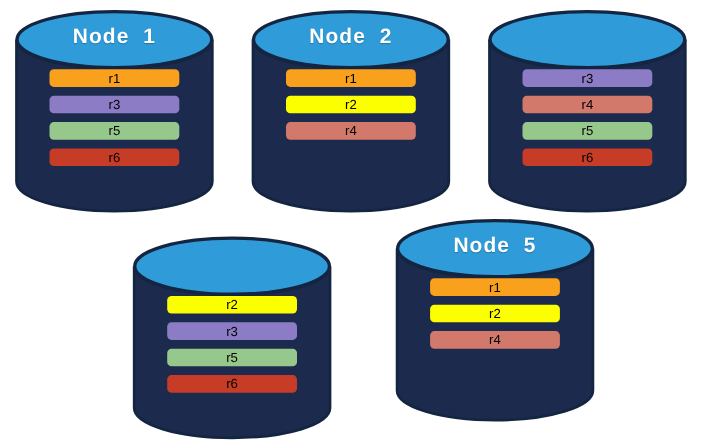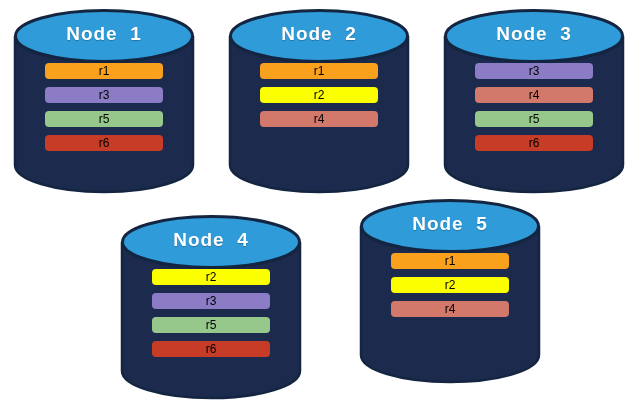--- a/index.html
+++ b/index.html
@@ -109,35 +109,33 @@
       <div class="bar" style="background: rgb(252, 255, 0);">r2</div>
       <div class="bar" style="background: rgb(210, 121, 107);">r4</div>
     </div>
   </div>
 
   <div class="node n3">
     <svg viewBox="0 0 182 190" aria-hidden="true">
       <path class="cyl-body" d="M 2 30 A 89 26 0 0 0 180 30 L 180 159 A 89 27 0 0 1 2 159 Z"></path>
       <ellipse class="cyl-top" cx="91" cy="30" rx="88.5" ry="25.5"></ellipse>
     </svg>
-    <div class="node-title">Node  3</div>
     <div class="bars">
       <div class="bar" style="background: rgb(140, 124, 198);">r3</div>
       <div class="bar" style="background: rgb(210, 121, 107);">r4</div>
       <div class="bar" style="background: rgb(151, 200, 139);">r5</div>
       <div class="bar" style="background: rgb(198, 60, 38);">r6</div>
     </div>
   </div>
 
   <div class="node n4">
     <svg viewBox="0 0 182 190" aria-hidden="true">
       <path class="cyl-body" d="M 2 30 A 89 26 0 0 0 180 30 L 180 159 A 89 27 0 0 1 2 159 Z"></path>
       <ellipse class="cyl-top" cx="91" cy="30" rx="88.5" ry="25.5"></ellipse>
     </svg>
-    <div class="node-title">Node  4</div>
     <div class="bars">
       <div class="bar" style="background: rgb(252, 255, 0);">r2</div>
       <div class="bar" style="background: rgb(140, 124, 198);">r3</div>
       <div class="bar" style="background: rgb(151, 200, 139);">r5</div>
       <div class="bar" style="background: rgb(198, 60, 38);">r6</div>
     </div>
   </div>
 
   <div class="node n5">
     <svg viewBox="0 0 182 190" aria-hidden="true">

